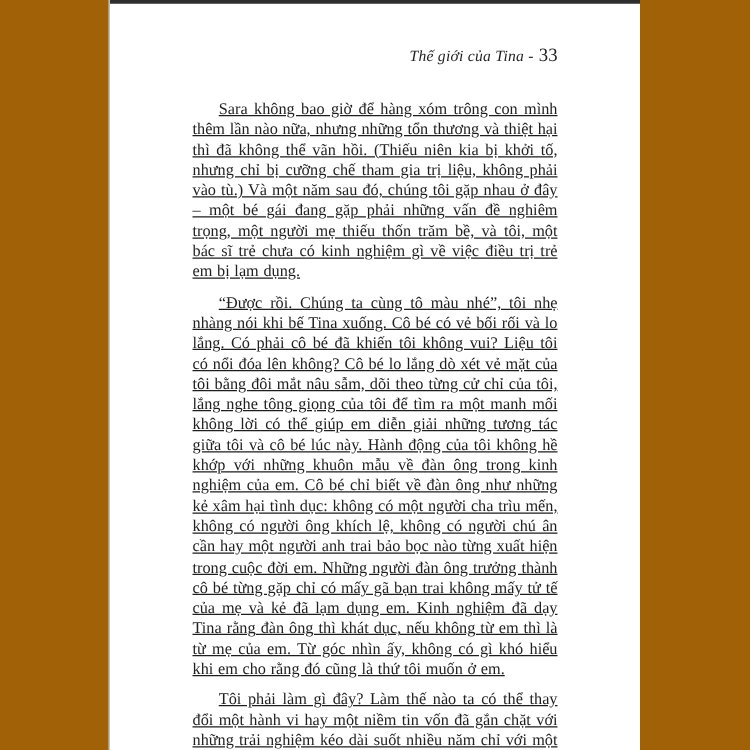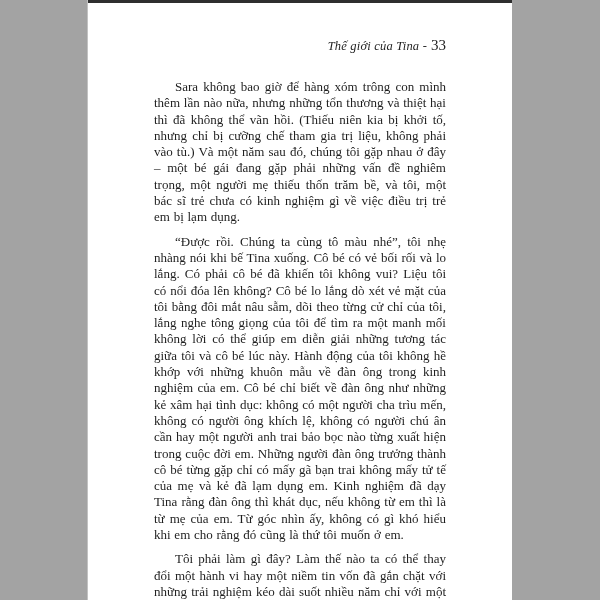--- a/index.html
+++ b/index.html
@@ -3,21 +3,21 @@
 <meta charset="utf-8">
 <style>
   html, body {
     margin: 0;
     padding: 0;
   }
   .screenshot {
     position: relative;
     width: 600px;
     height: 600px;
-    background: #a3a3a3;
+    background: #a16207;
     overflow: hidden;
     font-family: "Liberation Serif", "DejaVu Serif", serif;
   }
   .book-page {
     position: absolute;
     left: 87px;
     top: 0;
     width: 425px;
     height: 600px;
     background: #ffffff;
@@ -58,20 +58,21 @@
     margin-top: 25px;
   }
   .page-body p {
     margin: 0 0 8px 0;
     font-size: 13px;
     line-height: 16.3px;
     text-align: justify;
     text-indent: 21px;
     color: #1e1e1e;
     word-spacing: 0.5px;
+    text-decoration: underline;
   }
 </style>
 </head>
 <body>
 
 <div class="screenshot">
   <div class="book-page">
     <div class="page-top-edge"></div>
     <div class="page-inner">
       <div class="page-header">

